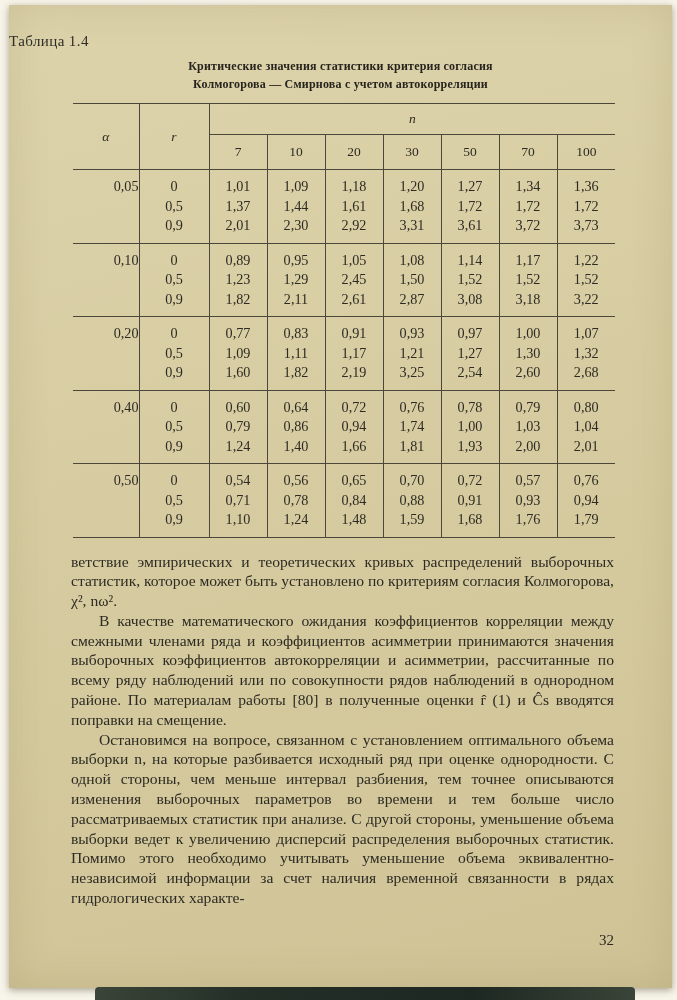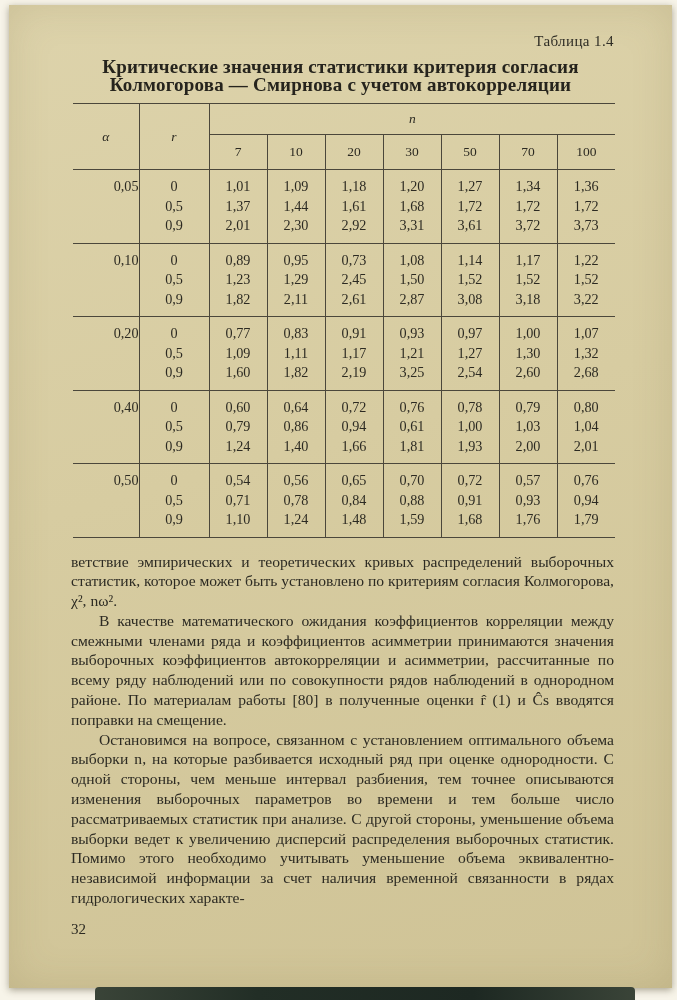--- a/index.html
+++ b/index.html
@@ -14,25 +14,25 @@
     box-shadow:0 2px 7px rgba(70,62,35,.45), inset 0 0 40px rgba(120,105,60,.18);
     color:#302e26;
   }
   .book-edge{
     position:absolute;left:95px;right:42px;bottom:0;height:13px;
     background:linear-gradient(90deg,#3a4438,#222e26 30%,#1d2822 70%,#3a4438);
     border-radius:4px 4px 0 0;
   }
   .table-label{
     margin:28px 58px 0 0;
-    text-align:right;font-size:15px;letter-spacing:.4px;color:#2f2d25;
+    text-align:left;font-size:15px;letter-spacing:.4px;color:#2f2d25;
   }
   .table-title{
     margin-top:8px;text-align:center;
-    font-size:19px;font-weight:bold;line-height:17.5px;
+    font-size:12px;font-weight:bold;line-height:17.5px;
     color:#26241d;letter-spacing:.2px;
   }
   table.stat-table{
     border-collapse:collapse;table-layout:fixed;
     margin:10px 0 0 64px;width:542px;
     border-bottom:1px solid #4b473b;
   }
   .stat-table th,.stat-table td{
     font-weight:normal;text-align:center;padding:0;
     color:#2c2a22;
@@ -52,21 +52,21 @@
   .stat-table tbody tr.group-start td{border-top:1px solid #4b473b;padding-top:7px;}
   .stat-table tbody tr.group-end td{padding-bottom:7px;}
   .stat-table tbody td.alpha-cell{vertical-align:top;font-size:14.2px;text-align:right;}
   .body-text{
     margin:14px 58px 0 62px;
     font-size:15.6px;line-height:19.8px;
     text-align:justify;color:#2d2b23;font-family:Liberation Serif, serif;
   }
   .body-text p{margin:0;}
   .p-indent{text-indent:28px;}
-  .page-number{margin-top:12px;font-size:15px;text-align:left;color:#2d2b23;}
+  .page-number{margin-top:23px;font-size:15px;text-align:right;color:#2d2b23;}
 </style>
 </head>
 <body>
 
 <div class="page">
 
   <div class="table-label">Таблица 1.4</div>
 
   <div class="table-title">
     <div>Критические значения статистики критерия согласия</div>
@@ -131,21 +131,21 @@
           <td class="sep">3,31</td>
           <td class="sep">3,61</td>
           <td class="sep">3,72</td>
           <td class="">3,73</td>
         </tr>
         <tr class="group-start">
           <td rowspan="3" class="c-alpha alpha-cell">0,10</td>
           <td class="c-r">0</td>
           <td class="sep">0,89</td>
           <td class="sep">0,95</td>
-          <td class="sep">0,73</td>
+          <td class="sep">1,05</td>
           <td class="sep">1,08</td>
           <td class="sep">1,14</td>
           <td class="sep">1,17</td>
           <td class="">1,22</td>
         </tr>
         <tr>
           <td class="c-r">0,5</td>
           <td class="sep">1,23</td>
           <td class="sep">1,29</td>
           <td class="sep">2,45</td>
@@ -204,21 +204,21 @@
           <td class="sep">0,76</td>
           <td class="sep">0,78</td>
           <td class="sep">0,79</td>
           <td class="">0,80</td>
         </tr>
         <tr>
           <td class="c-r">0,5</td>
           <td class="sep">0,79</td>
           <td class="sep">0,86</td>
           <td class="sep">0,94</td>
-          <td class="sep">0,61</td>
+          <td class="sep">1,74</td>
           <td class="sep">1,00</td>
           <td class="sep">1,03</td>
           <td class="">1,04</td>
         </tr>
         <tr class="group-end">
           <td class="c-r">0,9</td>
           <td class="sep">1,24</td>
           <td class="sep">1,40</td>
           <td class="sep">1,66</td>
           <td class="sep">1,81</td>

